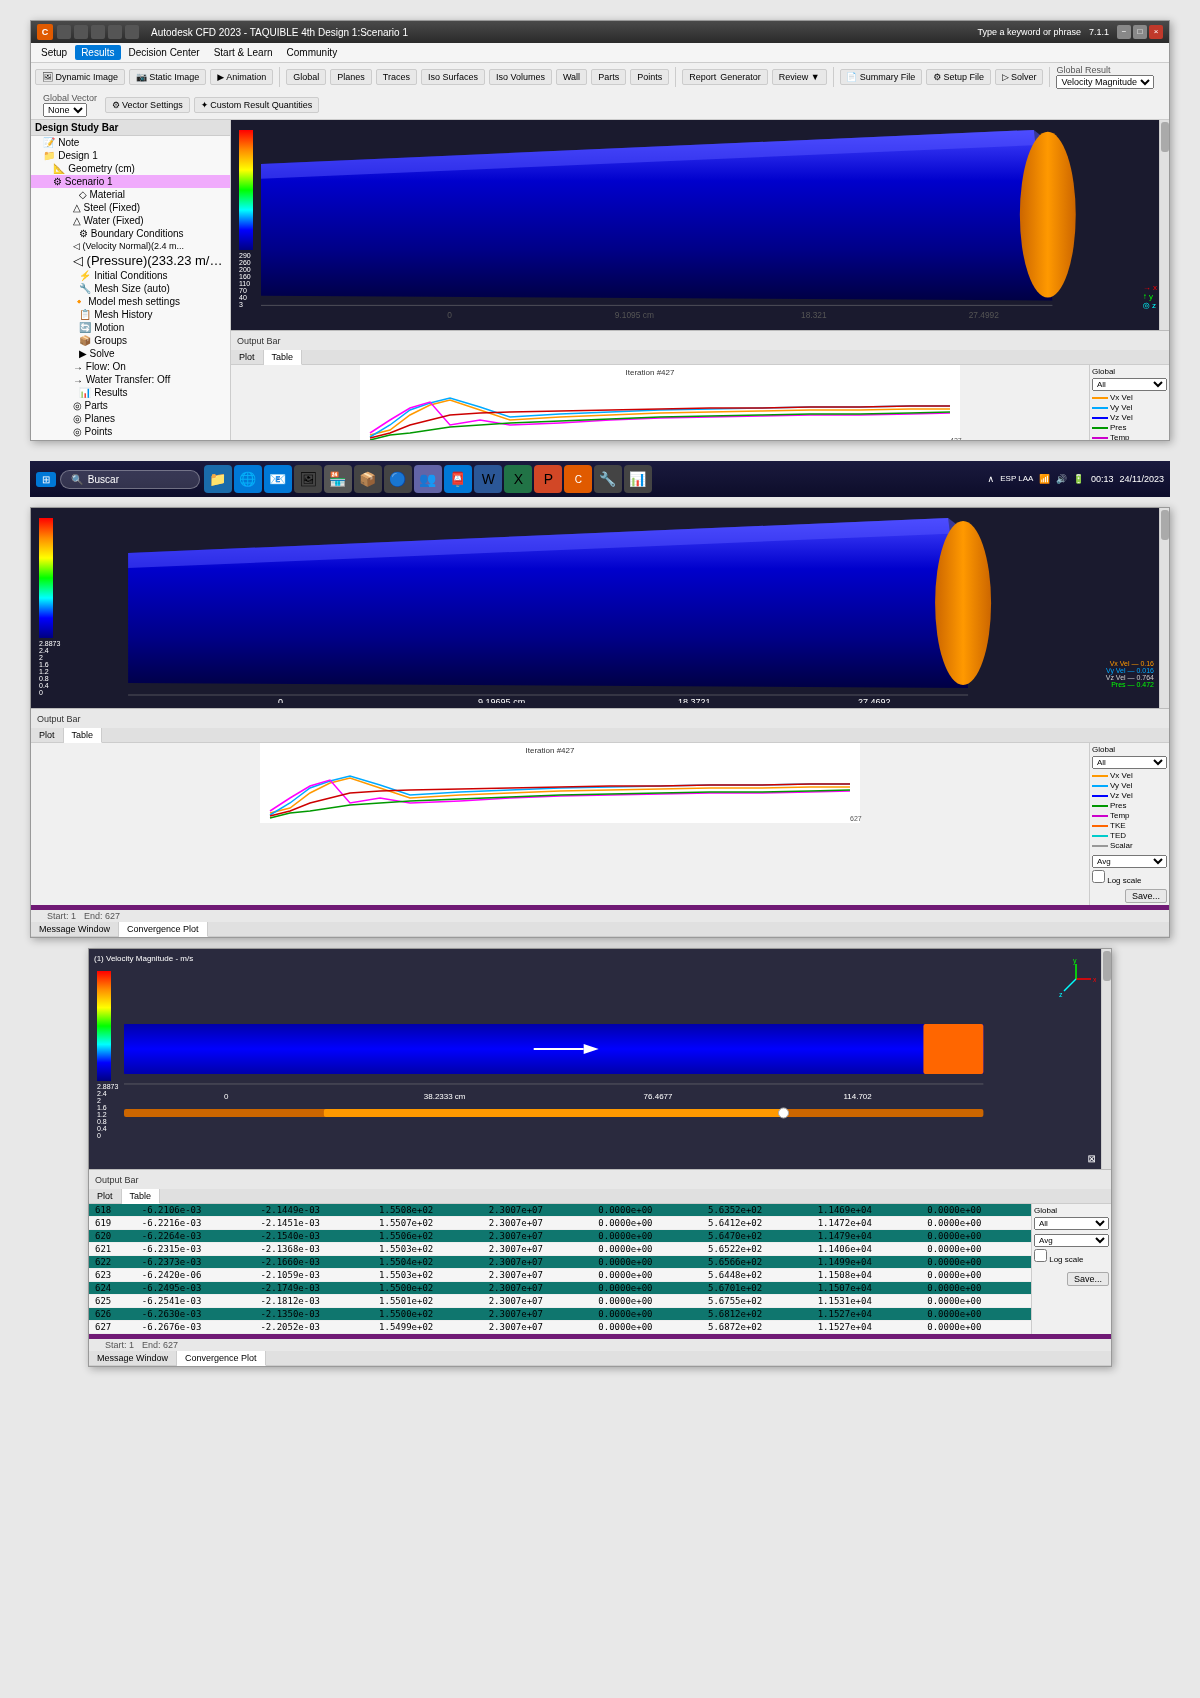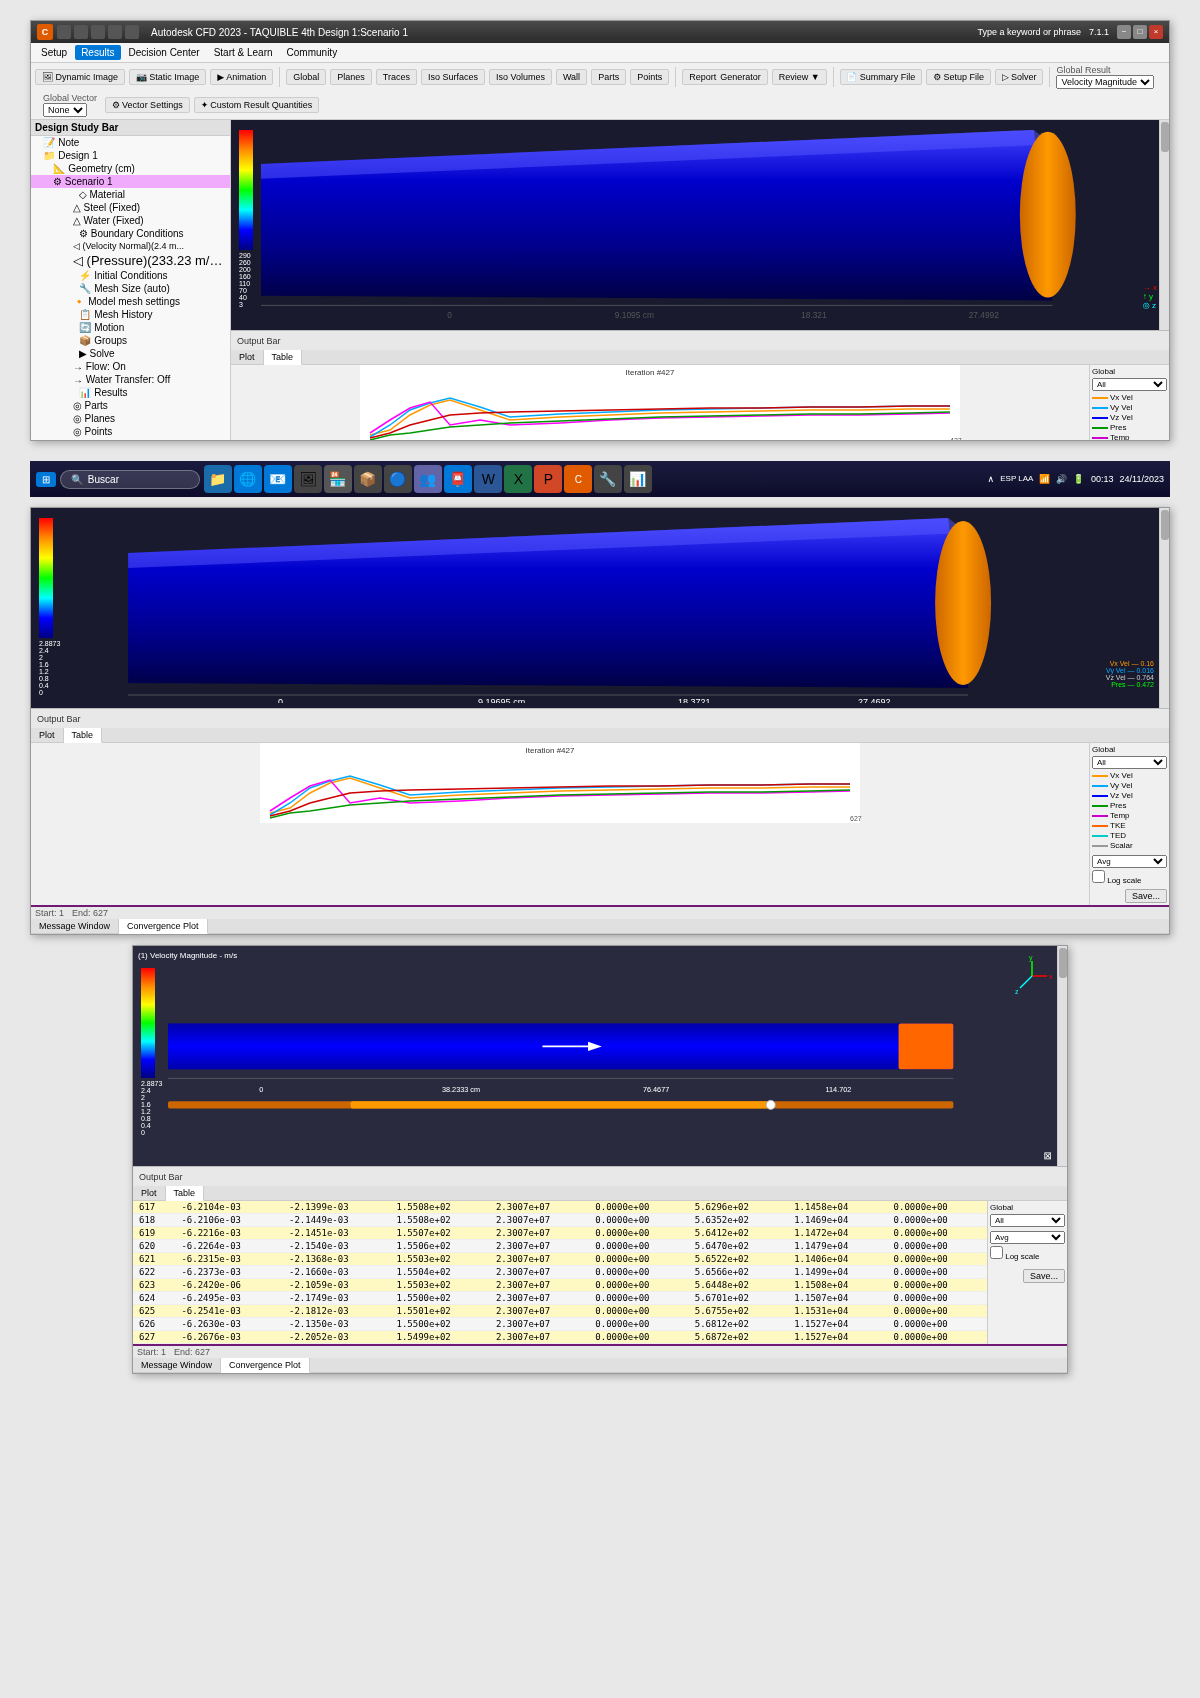--- a/index.html
+++ b/index.html
@@ -193,24 +193,24 @@
     .second-window {
       background: #f0f0f0;
       border: 1px solid #999;
       margin: 10px auto;
       width: 1140px;
       box-shadow: 2px 2px 8px rgba(0,0,0,0.3);
     }
 
     
     .third-window {
-      background: #fef9c3;
+      background: #0f766e;
       border: 1px solid #999;
       margin: 10px auto;
-      width: 936px;
+      width: 1024px;
       box-shadow: 2px 2px 8px rgba(0,0,0,0.3);
     }
 
     .data-table {
       width: 100%;
       border-collapse: collapse;
       font-size: 9px;
       font-family: monospace;
     }
     .data-table td, .data-table th {
@@ -283,23 +283,23 @@
       height: 30px;
       background: #aaa;
       border-radius: 3px;
       margin: 2px auto;
     }
 
     .bottom-status {
       display: flex;
       font-size: 9px;
       color: #555;
-      padding: 1px 4px;
+      padding: 1px 16px;
       background: #e8e8e8;
-      border-top: 2px solid #701a75;
+      border-top: 5px solid #701a75;
       gap: 8px;
     }
 
     .save-btn {
       background: #e8e8e8;
       border: 1px solid #aaa;
       border-radius: 2px;
       padding: 1px 6px;
       font-size: 9px;
       cursor: pointer;
@@ -830,31 +830,20 @@
 
   <div>
     <div class="plot-tabs">
       <div class="plot-tab">Plot</div>
       <div class="plot-tab active">Table</div>
     </div>
     <div style="display:flex;">
       <div style="flex:1; overflow-x:auto;">
         <table class="data-table">
           <tbody id="table-body">
-          <tr>
-                <td>617</td>
-                <td>-6.2104e-03</td>
-                <td>-2.1399e-03</td>
-                <td>1.5508e+02</td>
-                <td>2.3007e+07</td>
-                <td>0.0000e+00</td>
-                <td>5.6296e+02</td>
-                <td>1.1458e+04</td>
-                <td>0.0000e+00</td>
-              </tr>
               <tr>
                 <td>618</td>
                 <td>-6.2106e-03</td>
                 <td>-2.1449e-03</td>
                 <td>1.5508e+02</td>
                 <td>2.3007e+07</td>
                 <td>0.0000e+00</td>
                 <td>5.6352e+02</td>
                 <td>1.1469e+04</td>
                 <td>0.0000e+00</td>

